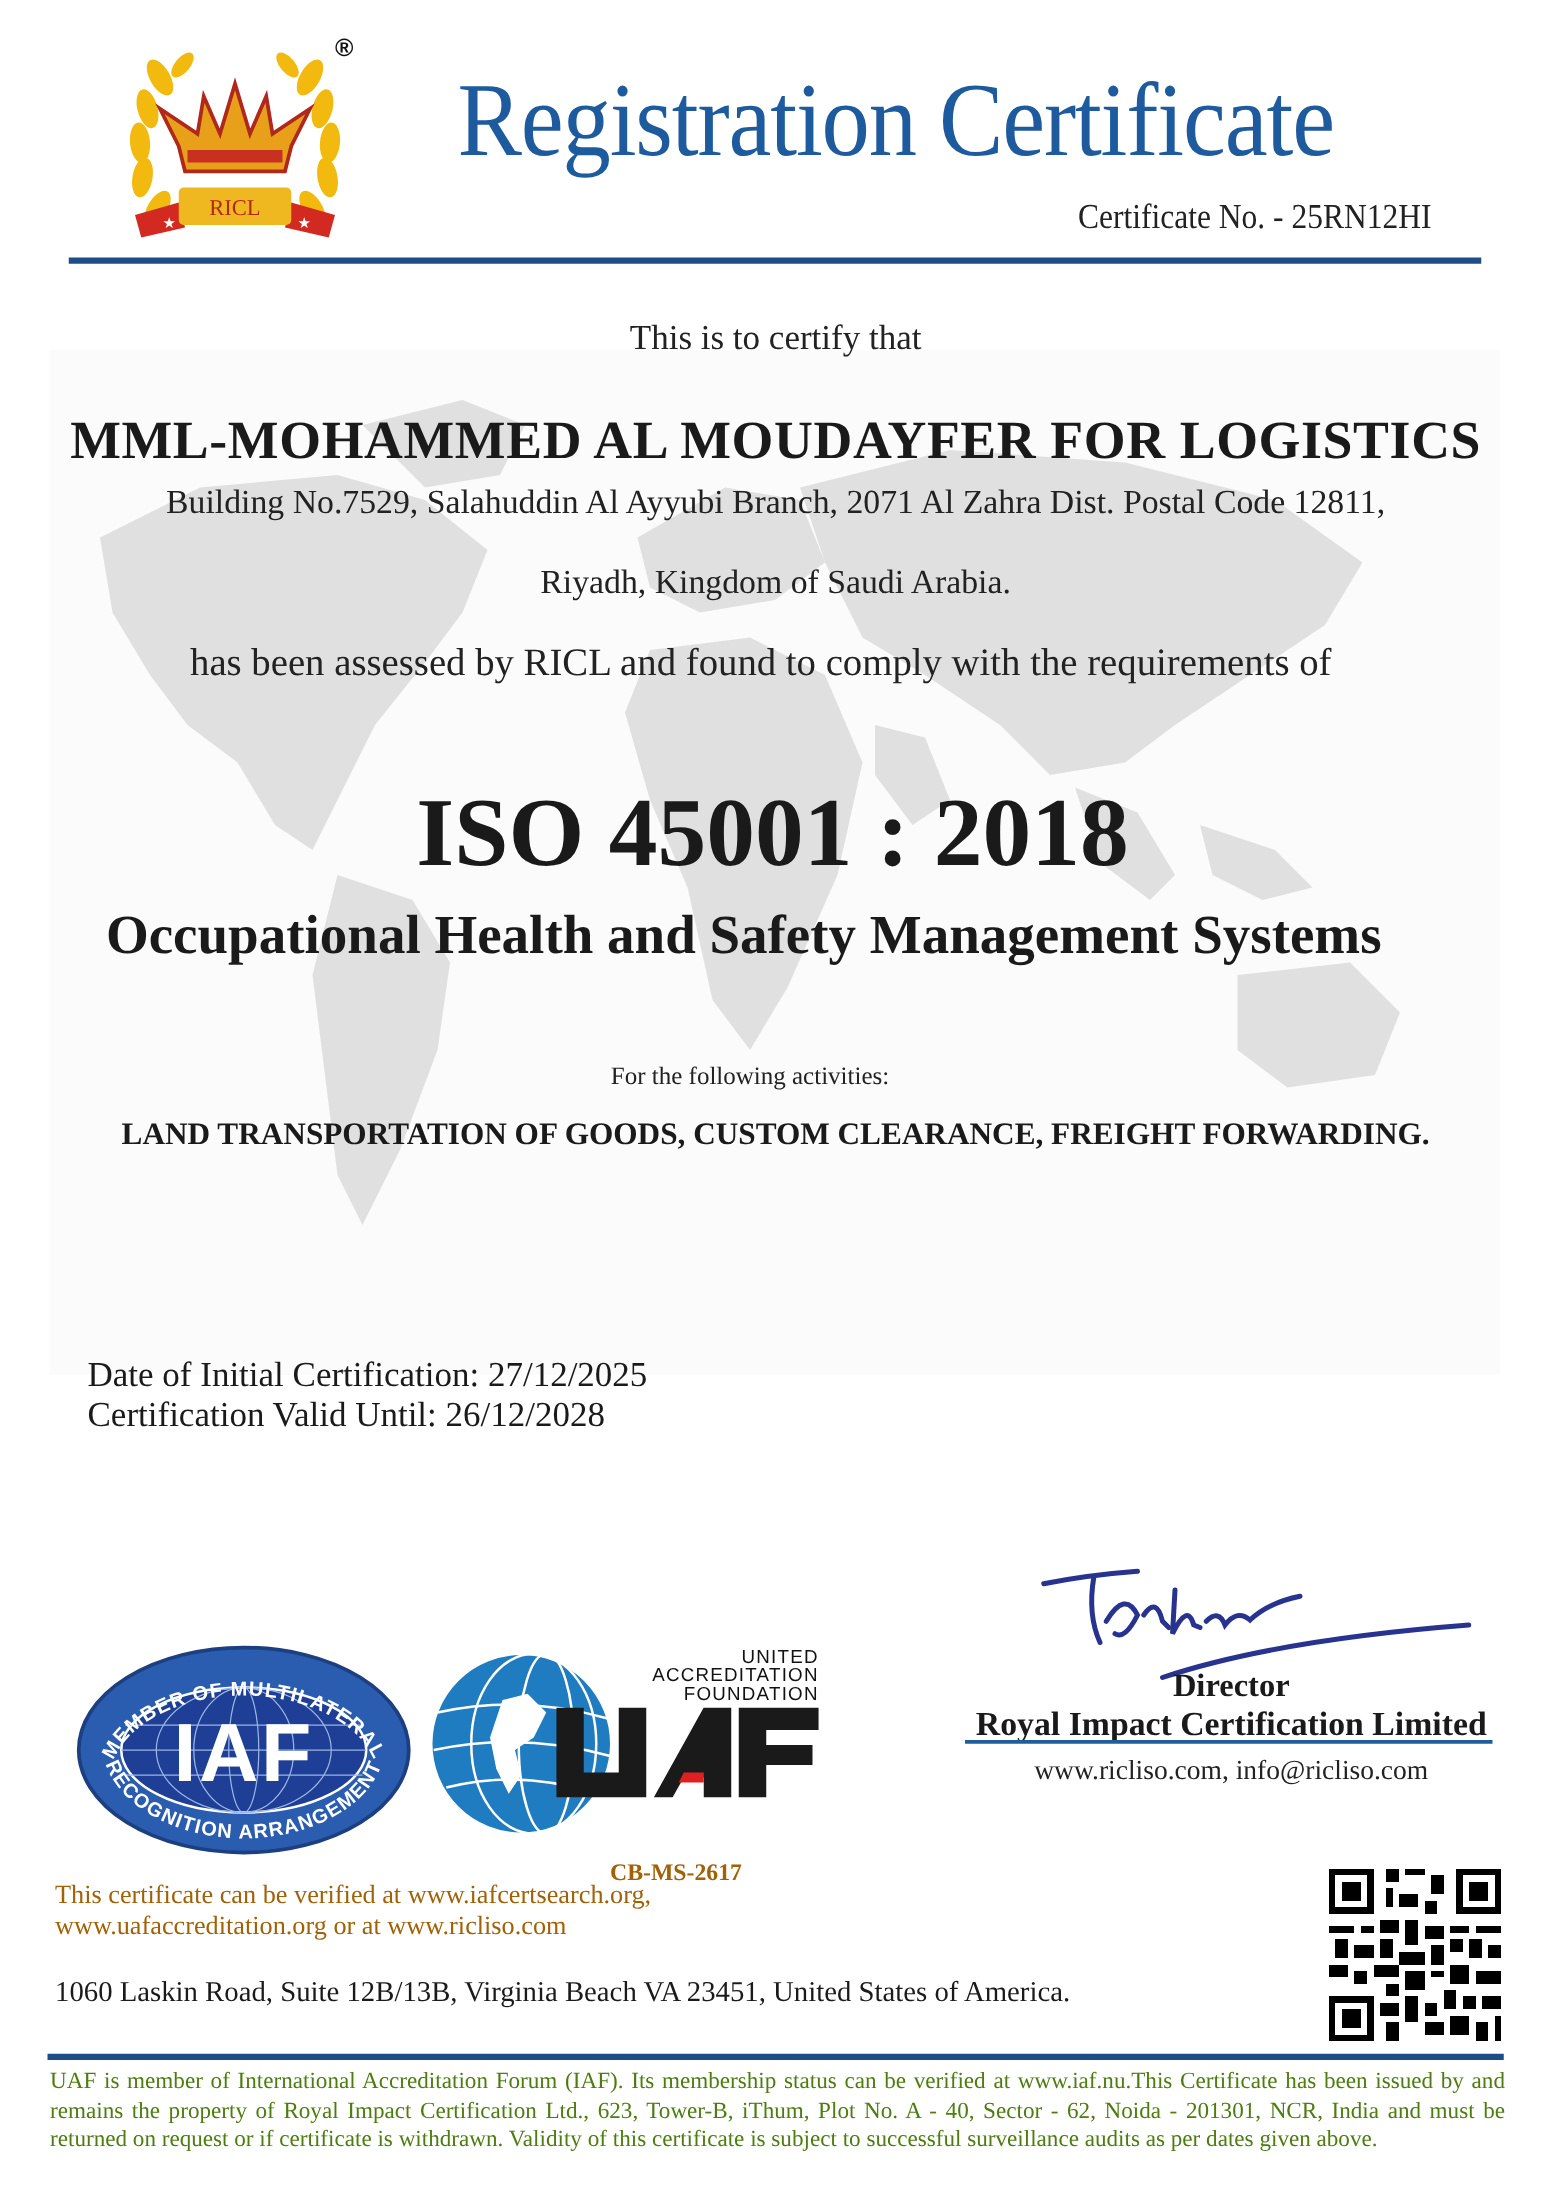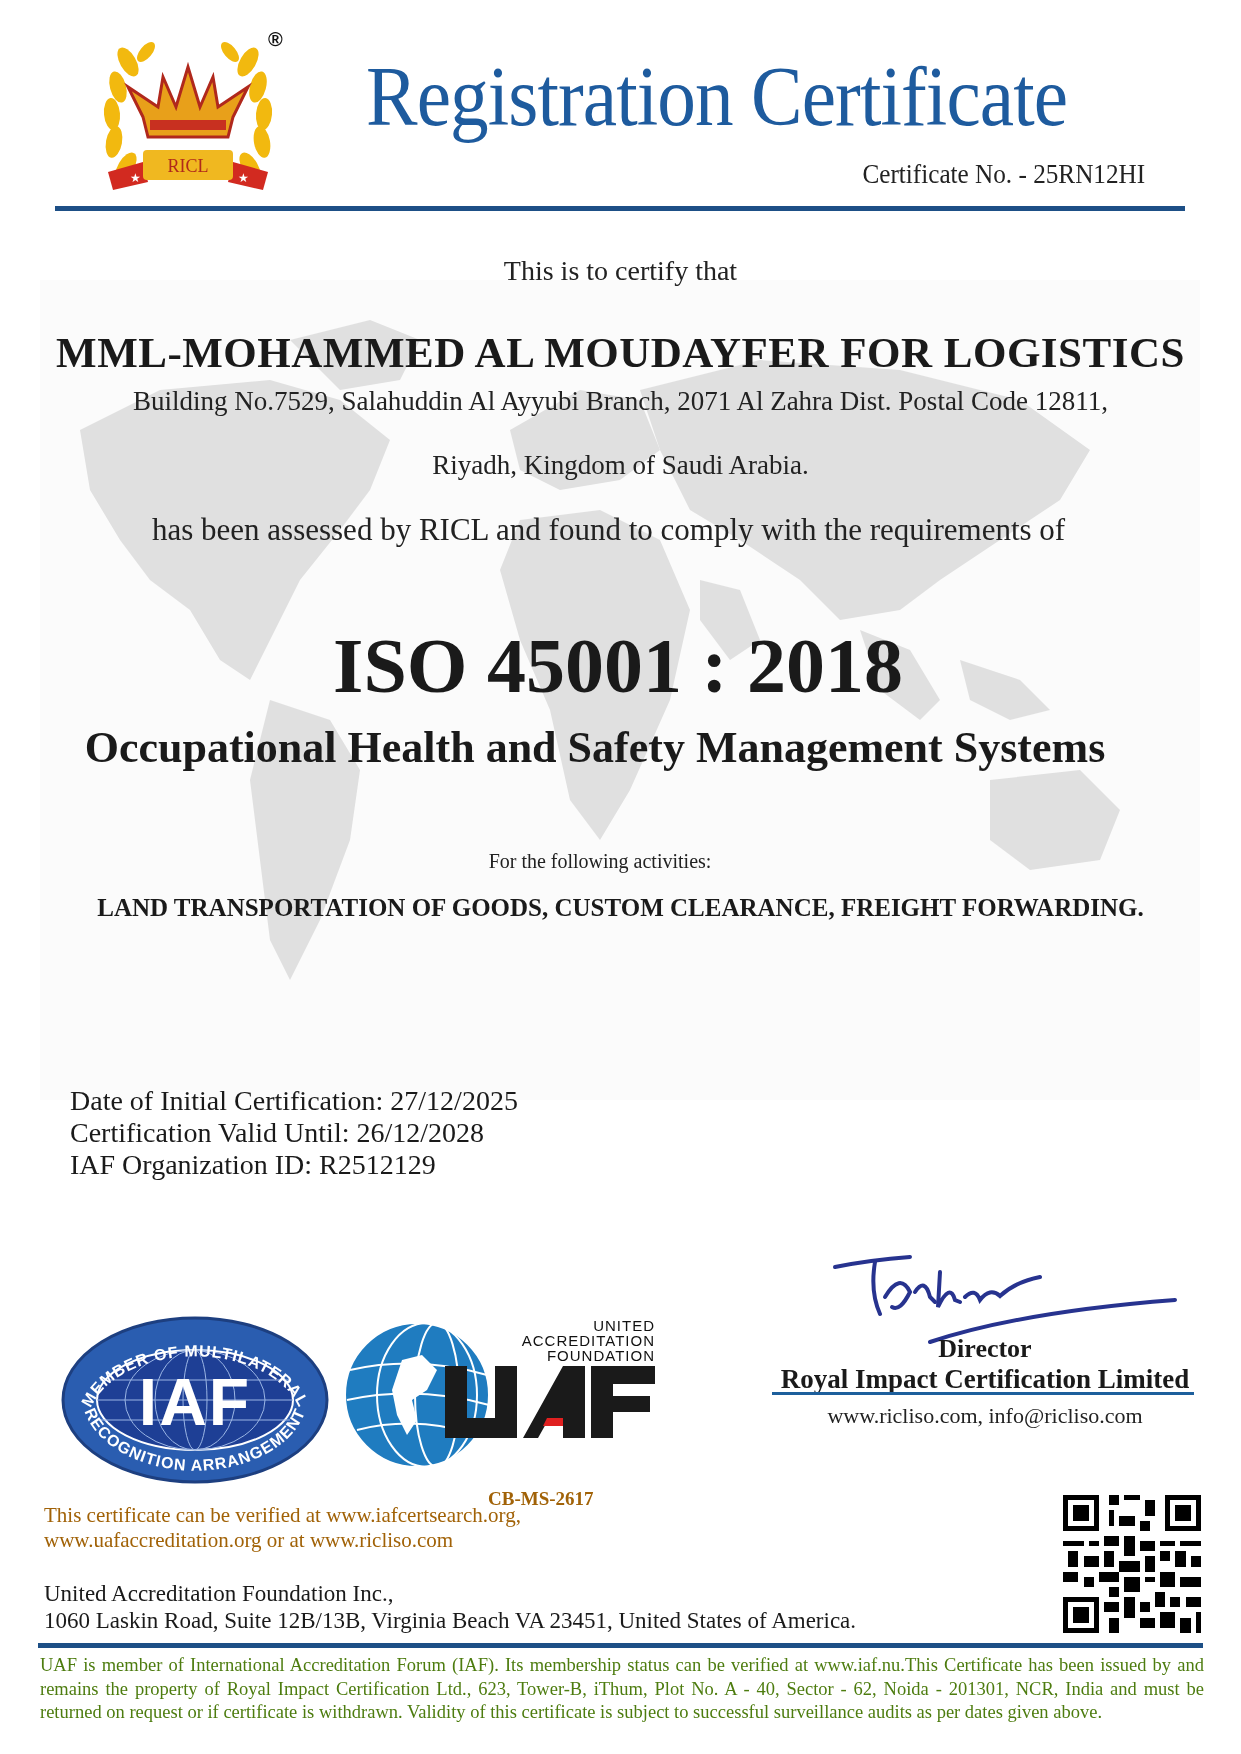--- a/index.html
+++ b/index.html
@@ -110,21 +110,20 @@
 <div class="abs address2 center">Riyadh, Kingdom of Saudi Arabia.</div>
 <div class="abs assessed">has been assessed by RICL and found to comply with the requirements of</div>
 <div class="abs standard center">ISO 45001 : 2018</div>
 <div class="abs standard-name center">Occupational Health and Safety Management Systems</div>
 <div class="abs activities-lbl center">For the following activities:</div>
 <div class="abs activities center">LAND TRANSPORTATION OF GOODS, CUSTOM CLEARANCE, FREIGHT FORWARDING.</div>
 
 <div class="abs dates">
   <div>Date of Initial Certification: 27/12/2025</div>
   <div>Certification Valid Until: 26/12/2028</div>
-  <div>IAF Organization ID: R2512129</div>
 </div>
 
 <div class="abs signature">
   <svg viewBox="0 0 350 95" width="350" height="95">
     <g fill="none" stroke="#27338f" stroke-width="4" stroke-linecap="round">
       <path d="M5 15 Q40 8 80 5"></path>
       <path d="M45 10 Q40 40 50 62"></path>
       <path d="M55 45 Q70 20 80 40 Q70 60 62 55"></path>
       <path d="M85 40 Q95 25 100 45 L105 50"></path>
       <path d="M110 20 L108 55 Q120 30 125 48 L130 50"></path>
@@ -191,21 +190,20 @@
     <path d="M146 0 H210 V18 H168 V30 H205 V46 H168 V72 H146 Z" fill="#1a1a1a"></path>
   </svg>
 </div>
 <div class="abs cb-ms">CB-MS-2617</div>
 
 <div class="abs verify">
   <div>This certificate can be verified at www.iafcertsearch.org,</div>
   <div>www.uafaccreditation.org or at www.ricliso.com</div>
 </div>
 <div class="abs uaf-address">
-  <div>United Accreditation Foundation Inc.,</div>
   <div>1060 Laskin Road, Suite 12B/13B, Virginia Beach VA 23451, United States of America.</div>
 </div>
 
 <div class="abs qr">
   <svg viewBox="0 0 29 29" width="148" height="148" shape-rendering="crispEdges">
     <rect width="29" height="29" fill="#fff"></rect>
     <g fill="#000">
       <rect x="1" y="1" width="7" height="7"></rect>
         <rect x="2" y="2" width="5" height="5" fill="#fff"></rect>
         <rect x="3" y="3" width="3" height="3"></rect>

